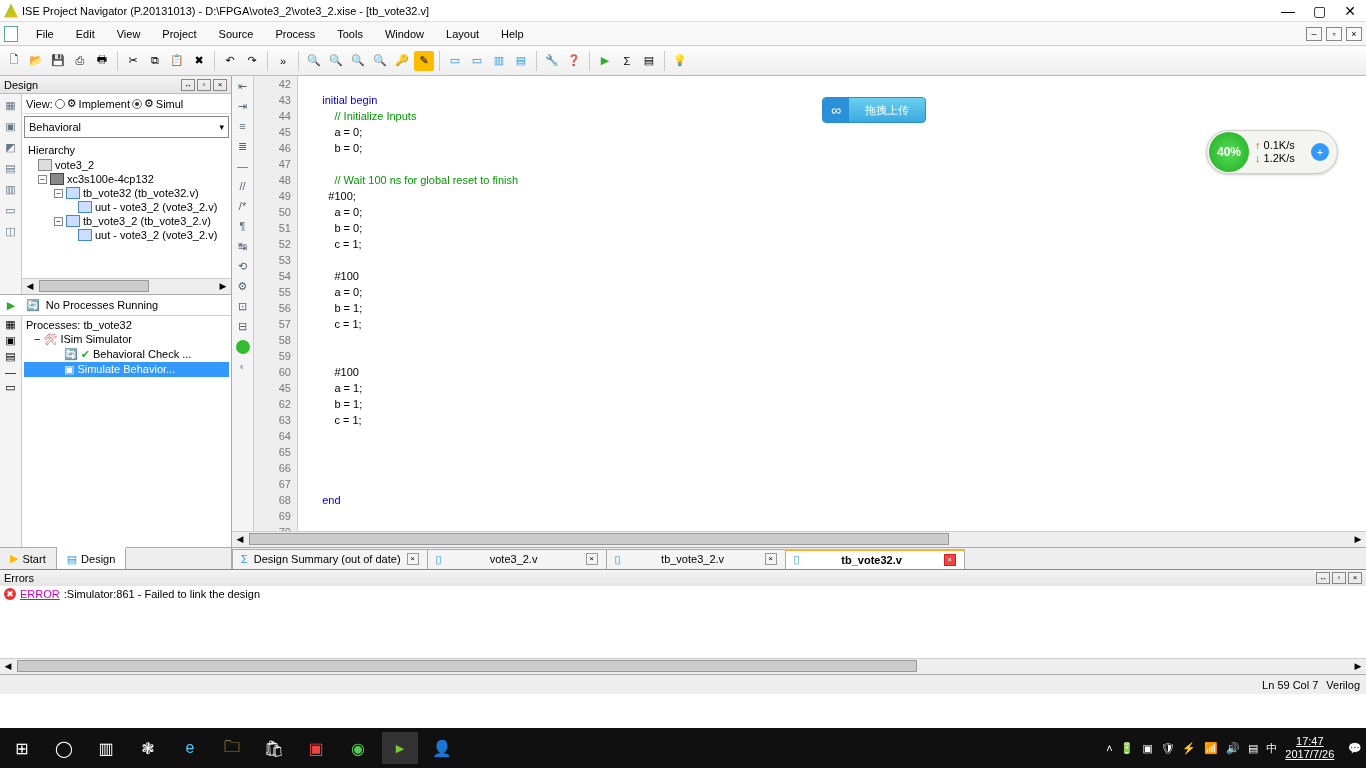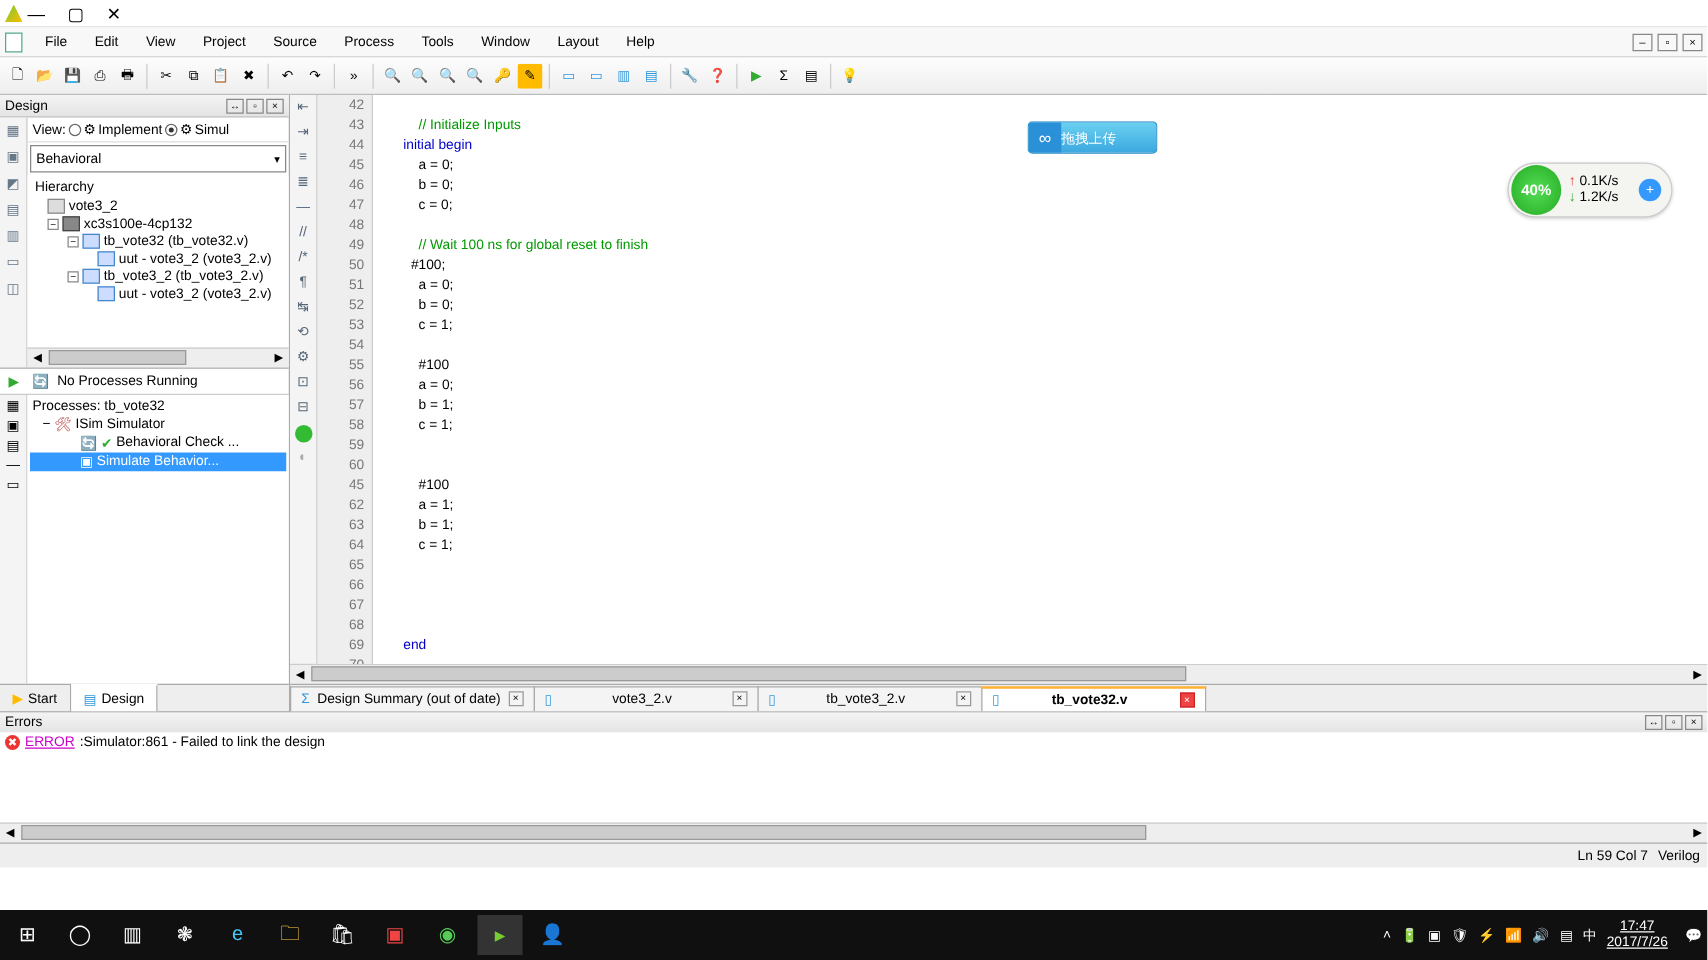--- a/index.html
+++ b/index.html
@@ -85,20 +85,21 @@
 .speed-widget { position:absolute; right:28px; top:130px; width:132px; height:44px; background:#f4f4f0; border:1px solid #ccc; border-radius:22px; display:flex; align-items:center; padding:0 8px 0 2px; gap:6px; box-shadow:0 1px 3px rgba(0,0,0,.2); }
 .speed-widget .circ { width:40px; height:40px; border-radius:50%; background:radial-gradient(#5d5,#2a2); color:#fff; display:flex; align-items:center; justify-content:center; font-size:12px; font-weight:bold; }
 .speed-widget .nums { font-size:10px; line-height:13px; }
 .speed-widget .blue { width:18px; height:18px; background:#39f; border-radius:50%; color:#fff; text-align:center; line-height:18px; margin-left:auto; }
 </style>
 </head>
 <body>
 
 <div class="titlebar">
   <span class="app-icon"></span>
+  <span class="title">ISE Project Navigator (P.20131013) - D:\FPGA\vote3_2\vote3_2.xise - [tb_vote32.v]</span>
   <div class="winbtns">
     <span>—</span>
     <span>▢</span>
     <span>✕</span>
   </div>
 </div>
 
 <div class="menubar">
   <span class="doc-icon"></span>
   <span class="mi">File</span>
@@ -326,25 +327,24 @@
             <div class="ln">64</div>
             <div class="ln">65</div>
             <div class="ln">66</div>
             <div class="ln">67</div>
             <div class="ln">68</div>
             <div class="ln">69</div>
             <div class="ln">70</div>
           </div>
         <div class="codelines" id="codelines">
             <div class="ln "></div>
+            <div class="ln kw">    initial begin</div>
             <div class="ln cm">        // Initialize Inputs</div>
-            <div class="ln kw">    initial begin</div>
             <div class="ln ">        a = 0;</div>
             <div class="ln ">        b = 0;</div>
-            <div class="ln ">        c = 0;</div>
             <div class="ln "></div>
             <div class="ln cm">        // Wait 100 ns for global reset to finish</div>
             <div class="ln ">      #100;</div>
             <div class="ln ">        a = 0;</div>
             <div class="ln ">        b = 0;</div>
             <div class="ln ">        c = 1;</div>
             <div class="ln "></div>
             <div class="ln ">        #100</div>
             <div class="ln ">        a = 0;</div>
             <div class="ln ">        b = 1;</div>
@@ -418,21 +418,21 @@
 
 <div class="statusbar">
   <div class="sr">
     <span>Ln 59 Col 7</span>
     <span>Verilog</span>
   </div>
 </div>
 
 <div class="baidu-widget">
   <span class="bico">∞</span>
-  <span style="flex:1; text-align:left;">拖拽上传</span>
+  <span style="flex:1; text-align:center;">拖拽上传</span>
 </div>
 <div class="speed-widget">
   <div class="circ">40%</div>
   <div class="nums">
     <div><span style="color:#e33;">↑</span> <span>0.1K/s</span></div>
     <div><span style="color:#3a3;">↓</span> <span>1.2K/s</span></div>
   </div>
   <div class="blue">+</div>
 </div>
 

